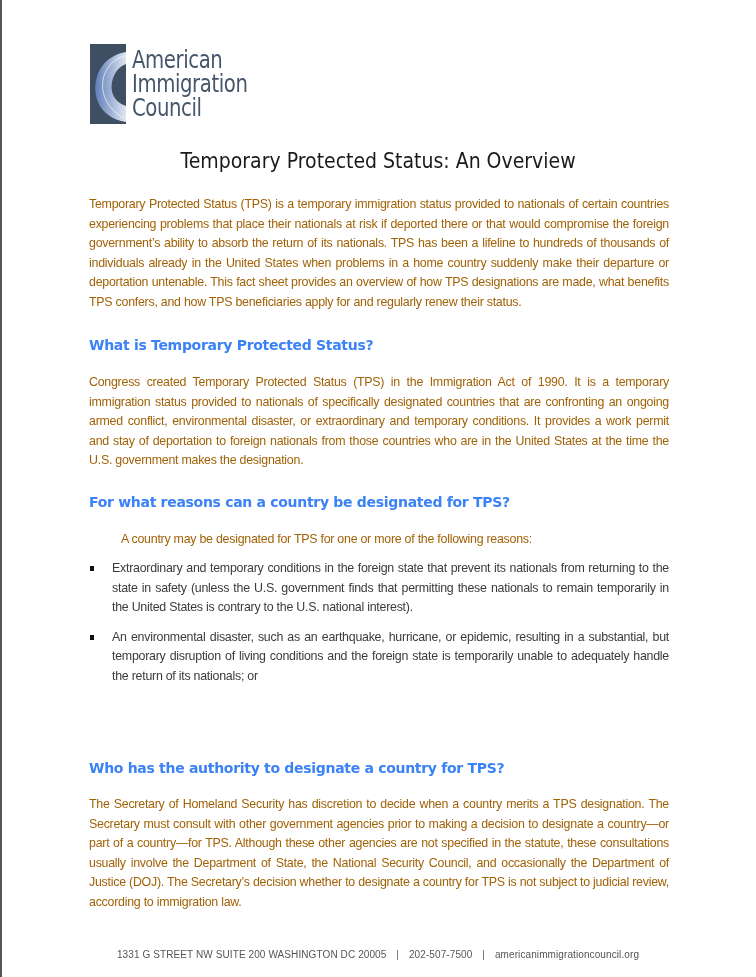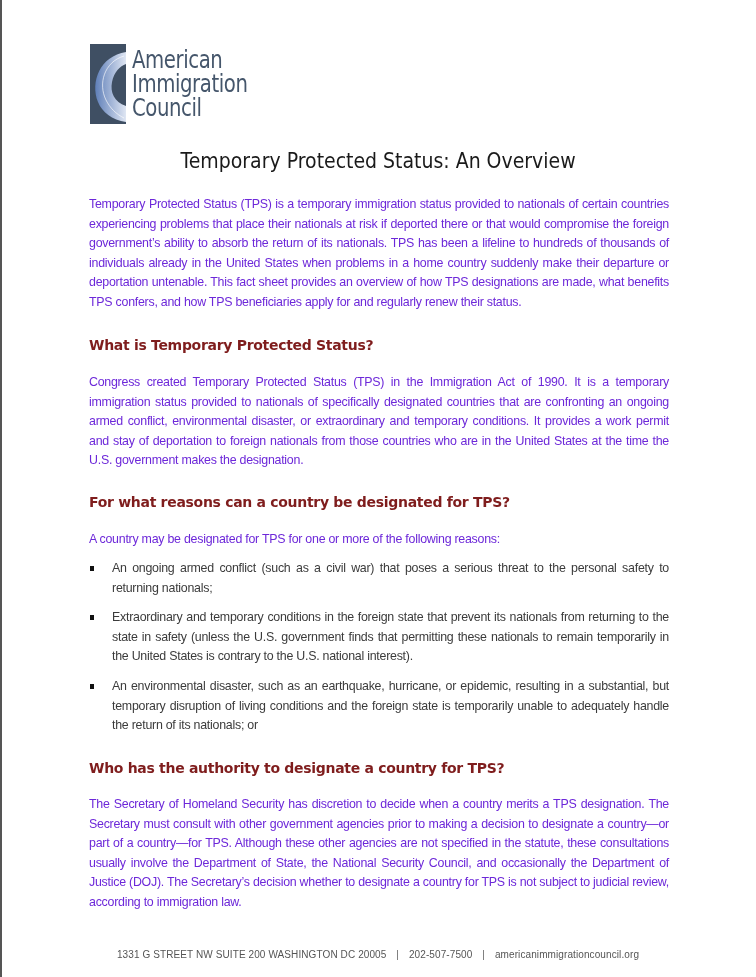--- a/index.html
+++ b/index.html
@@ -7,24 +7,24 @@
     width: 756px; height: 977px; background: #ffffff; position: relative; overflow: hidden;
     font-family: "Liberation Sans", sans-serif;
   }
   .left-edge { position: absolute; left: 0; top: 0; width: 2px; height: 977px; background: #555; }
   .logo { position: absolute; left: 90px; top: 44px; width: 170px; height: 82px; text-decoration: underline; }
   .logo-mark { position: absolute; left: 0; top: 0; width: 36px; height: 80px; background: #3f4f63; overflow: hidden; }
   .logo-text { position: absolute; left: 42px; top: 4px; color: #45566b; font-size: 24px; line-height: 24px; letter-spacing: -0.5px; font-family: "DejaVu Sans", sans-serif; font-weight: normal; transform: scaleX(0.82); transform-origin: left top; }
   .logo-text div { white-space: nowrap; }
   .title { position: absolute; left: 0; width: 756px; top: 149px; text-align: center; font-size: 21px; color: #1a1a1a; font-family: "DejaVu Sans", sans-serif; transform: scaleX(0.9); }
   .para {
-    position: absolute; left: 89px; width: 580px; font-size: 12.4px; line-height: 19.6px; color: #6d28d9;
+    position: absolute; left: 89px; width: 580px; font-size: 12.4px; line-height: 19.6px; color: #a16207;
     text-align: justify; font-family: "Liberation Sans", sans-serif; letter-spacing: -0.25px;
   }
-  .heading { position: absolute; left: 89px; font-size: 14px; font-weight: bold; color: #7f1d1d; font-family: "DejaVu Sans", sans-serif; letter-spacing: -0.3px; }
+  .heading { position: absolute; left: 89px; font-size: 14px; font-weight: bold; color: #3b82f6; font-family: "DejaVu Sans", sans-serif; letter-spacing: -0.3px; }
   .bullets { position: absolute; left: 89px; width: 580px; margin: 0; padding: 0; list-style: none; }
   .bullets li { position: relative; padding-left: 23px; font-size: 12.4px; line-height: 19.6px; color: #3b3b3b; text-align: justify; letter-spacing: -0.25px; margin-bottom: 10px; }
   .bullet-mark { position: absolute; left: 1px; top: 7px; width: 4px; height: 5px; background: #111; }
   .footer { position: absolute; left: 0; width: 756px; top: 949px; text-align: center; font-size: 10px; color: #555; letter-spacing: 0.1px; }
   .footer .sep { margin: 0 7px; color: #666; }
 </style>
 </head>
 <body>
 
 <div class="left-edge"></div>
@@ -51,27 +51,23 @@
 </div>
 
 <div class="title">Temporary Protected Status: An Overview</div>
 
 <div class="para" style="top:195px;">Temporary Protected Status (TPS) is a temporary immigration status provided to nationals of certain countries experiencing problems that place their nationals at risk if deported there or that would compromise the foreign government’s ability to absorb the return of its nationals.  TPS has been a lifeline to hundreds of thousands of individuals already in the United States when problems in a home country suddenly make their departure or deportation untenable. This fact sheet provides an overview of how TPS designations are made, what benefits TPS confers, and how TPS beneficiaries apply for and regularly renew their status.</div>
 
 <div class="heading" style="top:337px;">What is Temporary Protected Status?</div>
 <div class="para" style="top:373px;">Congress created Temporary Protected Status (TPS) in the Immigration Act of 1990.  It is a temporary immigration status provided to nationals of specifically designated countries that are confronting an ongoing armed conflict, environmental disaster, or extraordinary and temporary conditions.  It provides a work permit and stay of deportation to foreign nationals from those countries who are in the United States at the time the U.S. government makes the designation.</div>
 
 <div class="heading" style="top:494px;">For what reasons can a country be designated for TPS?</div>
-<div class="para" style="top:530px;">A country may be designated for TPS for one or more of the following reasons:</div>
+<div class="para" style="top:530px;margin-left:32px;">A country may be designated for TPS for one or more of the following reasons:</div>
 
 <ul class="bullets" style="top:559px;">
-  <li>
-    <span class="bullet-mark"></span>
-    <span>An ongoing armed conflict (such as a civil war) that poses a serious threat to the personal safety to returning nationals;</span>
-  </li>
   <li>
     <span class="bullet-mark"></span>
     <span>Extraordinary and temporary conditions in the foreign state that prevent its nationals from returning to the state in safety (unless the U.S. government finds that permitting these nationals to remain temporarily in the United States is contrary to the U.S. national interest).</span>
   </li>
   <li>
     <span class="bullet-mark"></span>
     <span>An environmental disaster, such as an earthquake, hurricane, or epidemic, resulting in a substantial, but temporary disruption of living conditions and the foreign state is temporarily unable to adequately handle the return of its nationals; or</span>
   </li>
 </ul>
 

